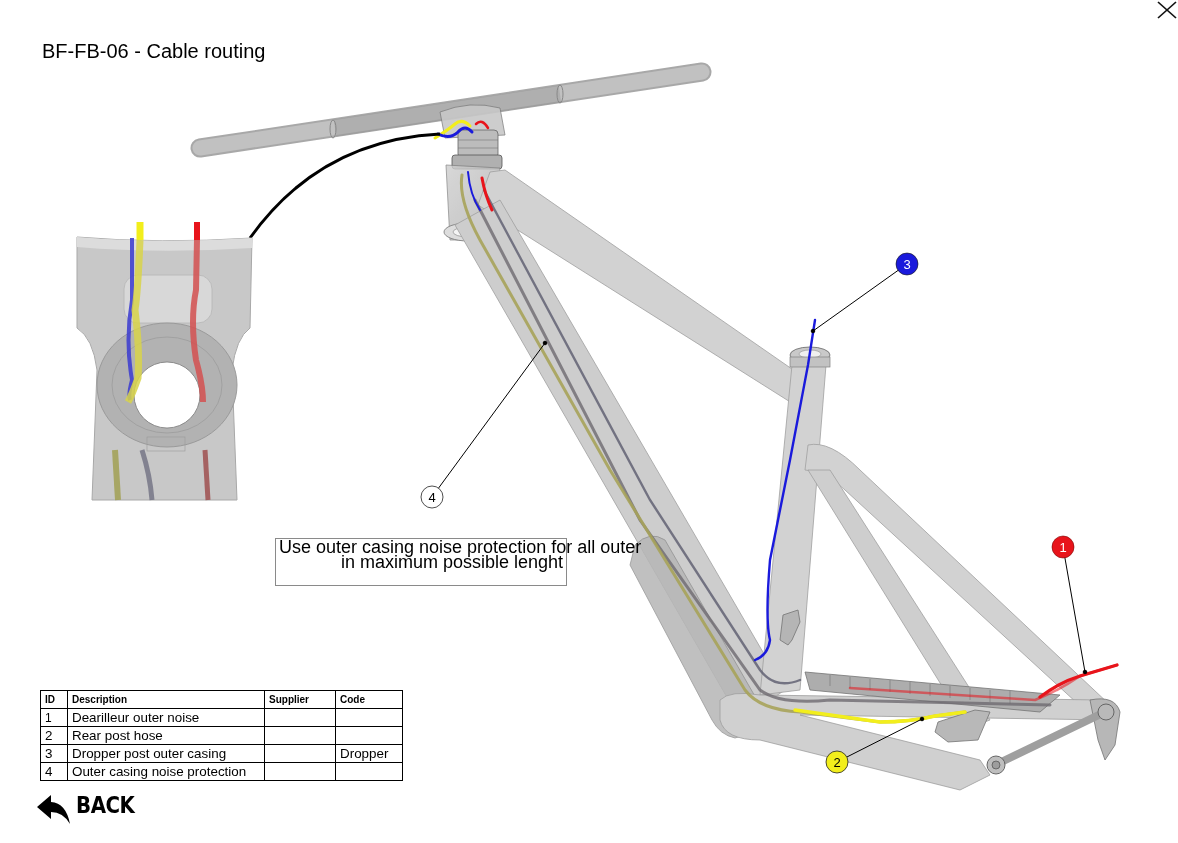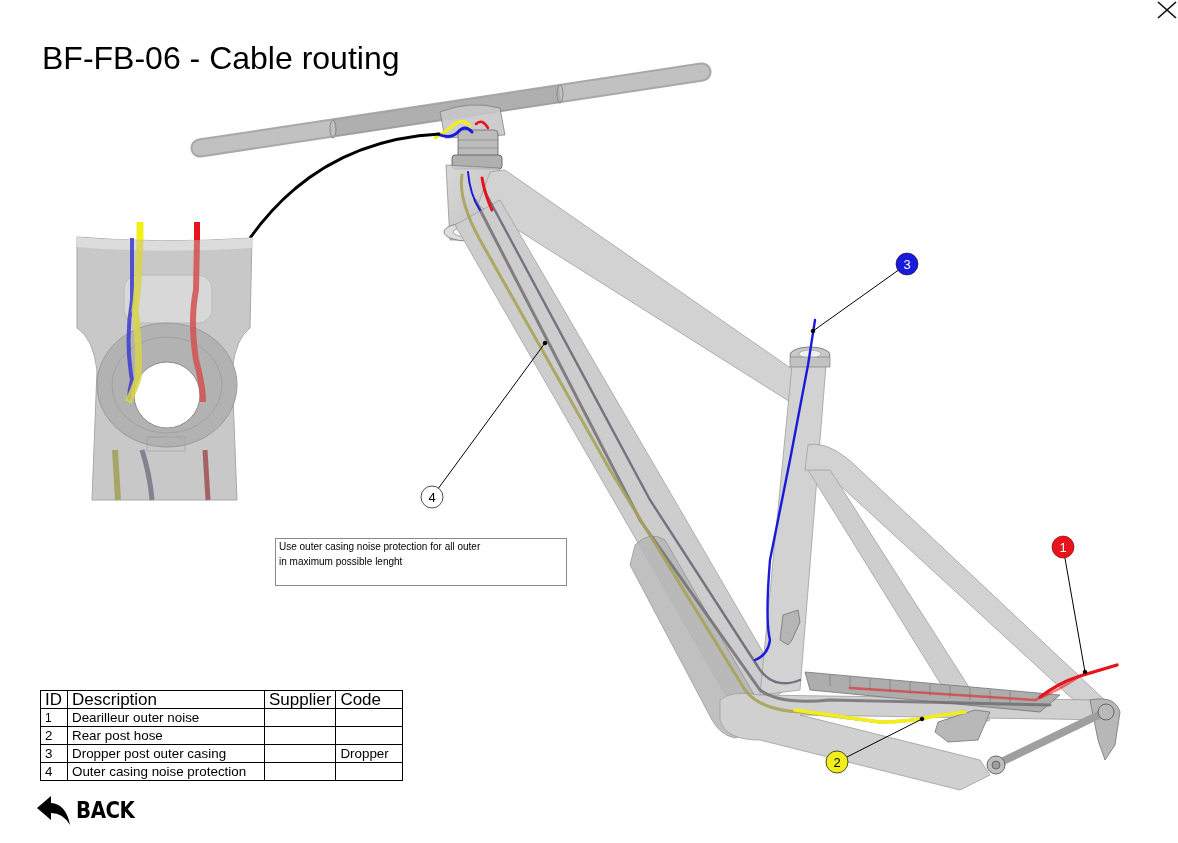--- a/index.html
+++ b/index.html
@@ -2,52 +2,53 @@
 <html><head>
   <meta charset="utf-8">
   <style>
     html, body { margin: 0; padding: 0; background: #ffffff; }
     body {
       width: 1178px; height: 843px; position: relative; overflow: hidden;
       font-family: "Liberation Sans", sans-serif; color: #000;
     }
     .title {
       position: absolute; left: 42px; top: 40px;
-      font-size: 32px; font-weight: normal; letter-spacing: 0;
+      font-size: 20px; font-weight: normal; letter-spacing: 0;
       margin: 0;
     }
     .close-btn {
       position: absolute; left: 1152px; top: 0px; width: 26px; height: 22px;
       cursor: pointer;
     }
     .diagram { position: absolute; left: 0; top: 0; }
     .note-box {
       position: absolute; left: 275px; top: 538px; width: 292px; height: 48px;
       border: 1px solid #8a8a8a; box-sizing: border-box;
-      padding: 1px 3px; font-size: 10px; line-height: 14.5px;
+      padding: 1px 3px; font-size: 18px; line-height: 14.5px;
       background: #fff;
+      text-align: right;
     }
     .note-box div { white-space: nowrap; }
     table.parts {
       position: absolute; left: 40px; top: 690px;
       border-collapse: collapse; font-size: 13.4px; background: #fff;
     }
     table.parts th, table.parts td {
       border: 1px solid #000; padding: 0 4px; height: 17px; line-height: 16px;
       text-align: left; white-space: nowrap;
     }
-    table.parts th { font-weight: normal; font-size: 17px; }
+    table.parts th { font-weight: bold; font-size: 10px; }
     table.parts td.id { font-size: 12px; }
     .col-id { width: 18px; }
     .col-desc { width: 188px; }
     .col-sup { width: 62px; }
     .col-code { width: 58px; margin-left: 29px; }
     .back-btn {
       position: absolute; left: 36px; top: 792px; height: 36px;
-      display: flex; align-items: center; cursor: pointer;
+      display: flex; cursor: pointer;
     }
     .back-label {
       font-family: "DejaVu Sans", sans-serif; font-weight: bold; font-size: 23px;
       margin-left: 4px; letter-spacing: -0.5px; transform: scaleX(0.86); transform-origin: left center;
     }
     .callout-text { font-family: "Liberation Sans", sans-serif; font-size: 13px; }
   </style>
 </head>
 <body>
 

